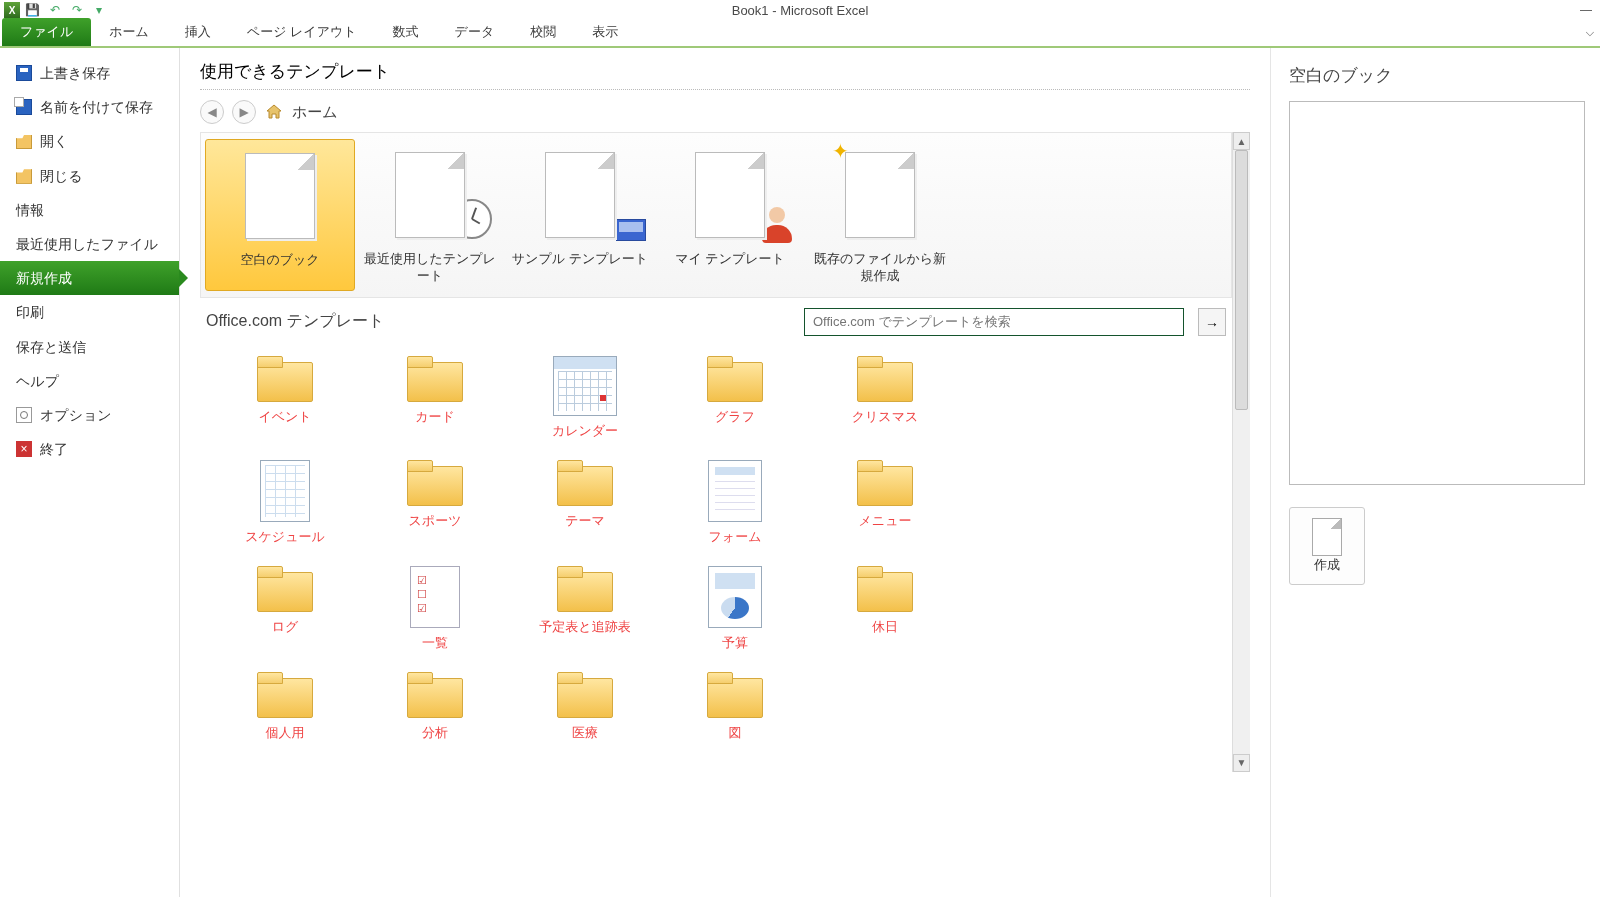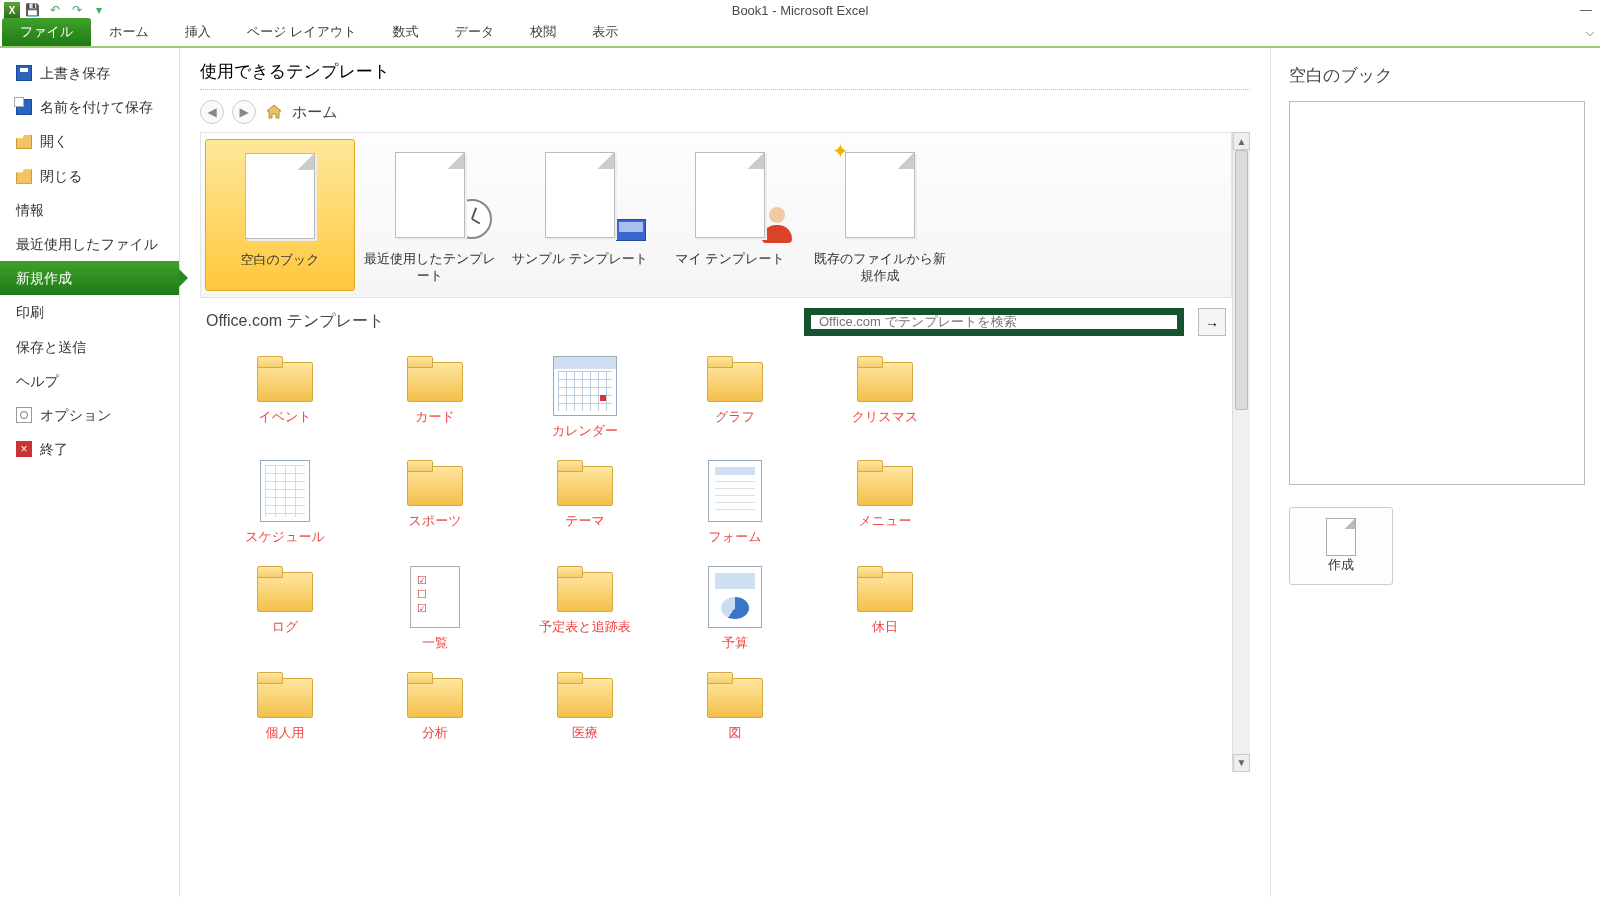--- a/index.html
+++ b/index.html
@@ -52,39 +52,39 @@
 .tpl { width:150px; text-align:center; cursor:pointer; padding:6px 4px; }
 .tpl .thumb { width:136px; height:100px; margin:0 auto 6px; display:flex; align-items:center; justify-content:center; position:relative;}
 .tpl.sel { background: linear-gradient(#ffe79a,#ffc83d); border:1px solid #e0a923; border-radius:3px; }
 .tpl .lbl { font-size:13px; color:#333; line-height:1.3;}
 .page { width:70px; height:86px; background:#fff; border:1px solid #bbb; box-shadow:2px 2px 0 #eee; position:relative;}
 .page.stack::before{content:"";position:absolute;top:-5px;left:-5px;width:70px;height:86px;background:#fff;border:1px solid #ccc;z-index:-1;}
 .page .fold{position:absolute;top:0;right:0;width:16px;height:16px;background:linear-gradient(135deg,#fff 48%,#ccc 50%);}
 
 .secthdr { display:flex; align-items:center; padding:10px 6px; gap:14px;}
 .sectitle { font-size:16px; color:#444; flex-shrink:0;}
-.search { flex:1; height:28px; border:7px solid #14532d; padding:0 8px; font-size:13px; color:#888; background:#fff;}
+.search { flex:1; height:28px; border:1px solid #14532d; padding:0 8px; font-size:13px; color:#888; background:#fff;}
 .gobtn { width:28px; height:28px; border:1px solid #bbb; background:#f5f5f5; display:flex;align-items:center;justify-content:center; font-size:14px; cursor:pointer;}
 
 .foldergrid { display:grid; grid-template-columns: repeat(5, 150px); gap: 20px 0; padding:10px 10px 30px 10px;}
 .fitem { text-align:center; cursor:pointer; }
 .fitem .lbl { font-size:13px; color:#ef4444; margin-top:6px;}
 .folder { width:60px; height:46px; margin:0 auto; position:relative;}
 .folder::before{content:"";position:absolute;top:6px;left:2px;width:54px;height:38px;background:linear-gradient(#ffe6a0,#f3c04a);border:1px solid #d6a93e;border-radius:2px;}
 .folder::after{content:"";position:absolute;top:0;left:2px;width:24px;height:10px;background:linear-gradient(#ffe6a0,#f5ce6e);border:1px solid #d6a93e;border-radius:2px 2px 0 0;}
 
 .scrollcol { width:18px; background:#f0f0f0; border-left:1px solid #ddd; position:relative;}
 .scrollbtn{height:18px;background:#eee;border:1px solid #ccc;display:flex;align-items:center;justify-content:center;font-size:10px;color:#666;cursor:pointer;}
 .scrollthumb{position:absolute;top:18px;left:2px;right:2px;height:260px;background:#dcdcdc;border:1px solid #bbb;border-radius:2px;cursor:pointer;}
 
 
 .right { width:330px; border-left:1px solid #e5e5e5; padding:16px 18px; }
 .right .h1 { font-size:17px; color:#444; margin-bottom:14px;}
 .preview { width:296px; height:384px; border:1px solid #bbb; background:#fff; margin-bottom:22px;}
-.createbtn { width:104px; height:78px; border:1px solid #ccc; background:#fdfdfd; display:flex; flex-direction:column; align-items:center; justify-content:center; gap:0; cursor:pointer; border-radius:3px;}
+.createbtn { width:76px; height:78px; border:1px solid #ccc; background:#fdfdfd; display:flex; flex-direction:column; align-items:center; justify-content:center; gap:0; cursor:pointer; border-radius:3px;}
 .createbtn .pg{ width:30px;height:38px;background:#fff;border:1px solid #aaa;position:relative;}
 .createbtn .pg::after{content:"";position:absolute;top:0;right:0;width:10px;height:10px;background:linear-gradient(135deg,#fff 48%,#bbb 50%);}
 .createbtn .tx{ font-size:13px; color:#333;}
 
 
 .clock{position:absolute;width:40px;height:40px;border:2px solid #888;border-radius:50%;background:#fff;right:6px;bottom:6px;}
 .clock::before{content:"";position:absolute;left:50%;top:50%;width:2px;height:12px;background:#555;transform-origin:bottom;transform:translate(-50%,-100%) rotate(20deg);}
 .clock::after{content:"";position:absolute;left:50%;top:50%;width:2px;height:9px;background:#555;transform-origin:bottom;transform:translate(-50%,-100%) rotate(120deg);}
 .mini{position:absolute;width:30px;height:22px;background:#3a66d0;border:1px solid #284a9e;right:2px;bottom:4px;}
 .mini::before{content:"";position:absolute;top:2px;left:2px;right:2px;height:10px;background:#a9c0ef;}

